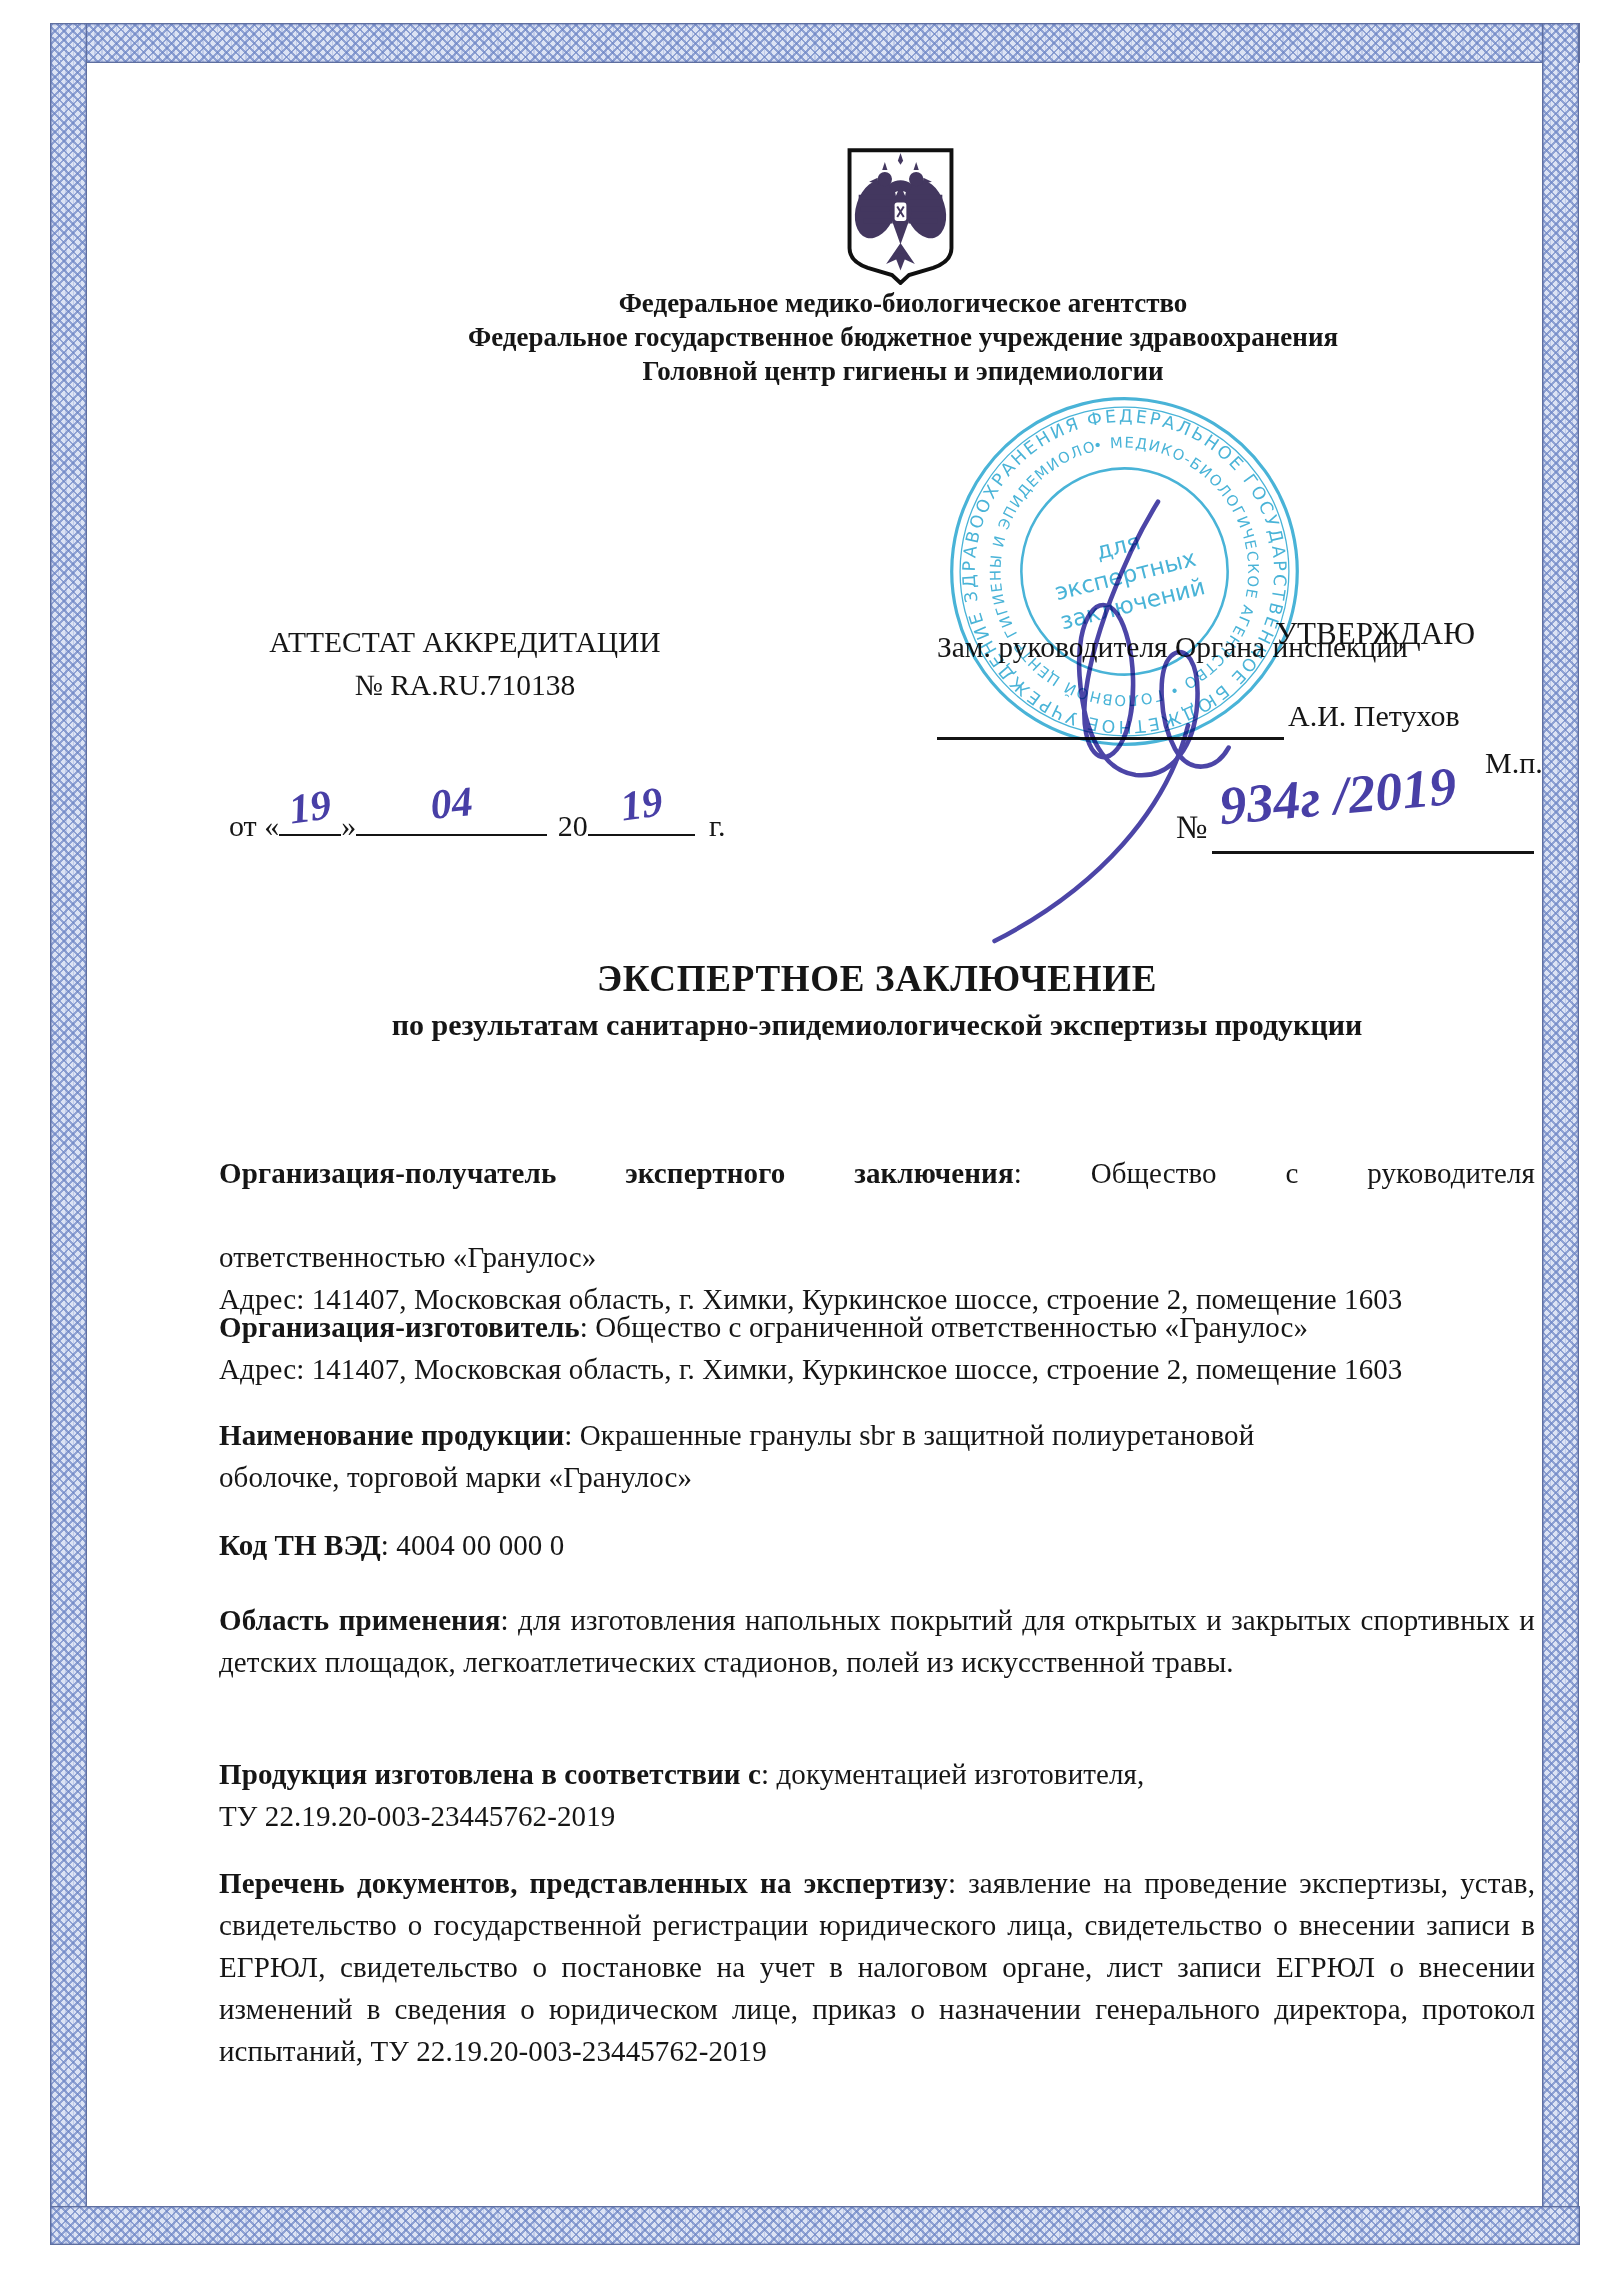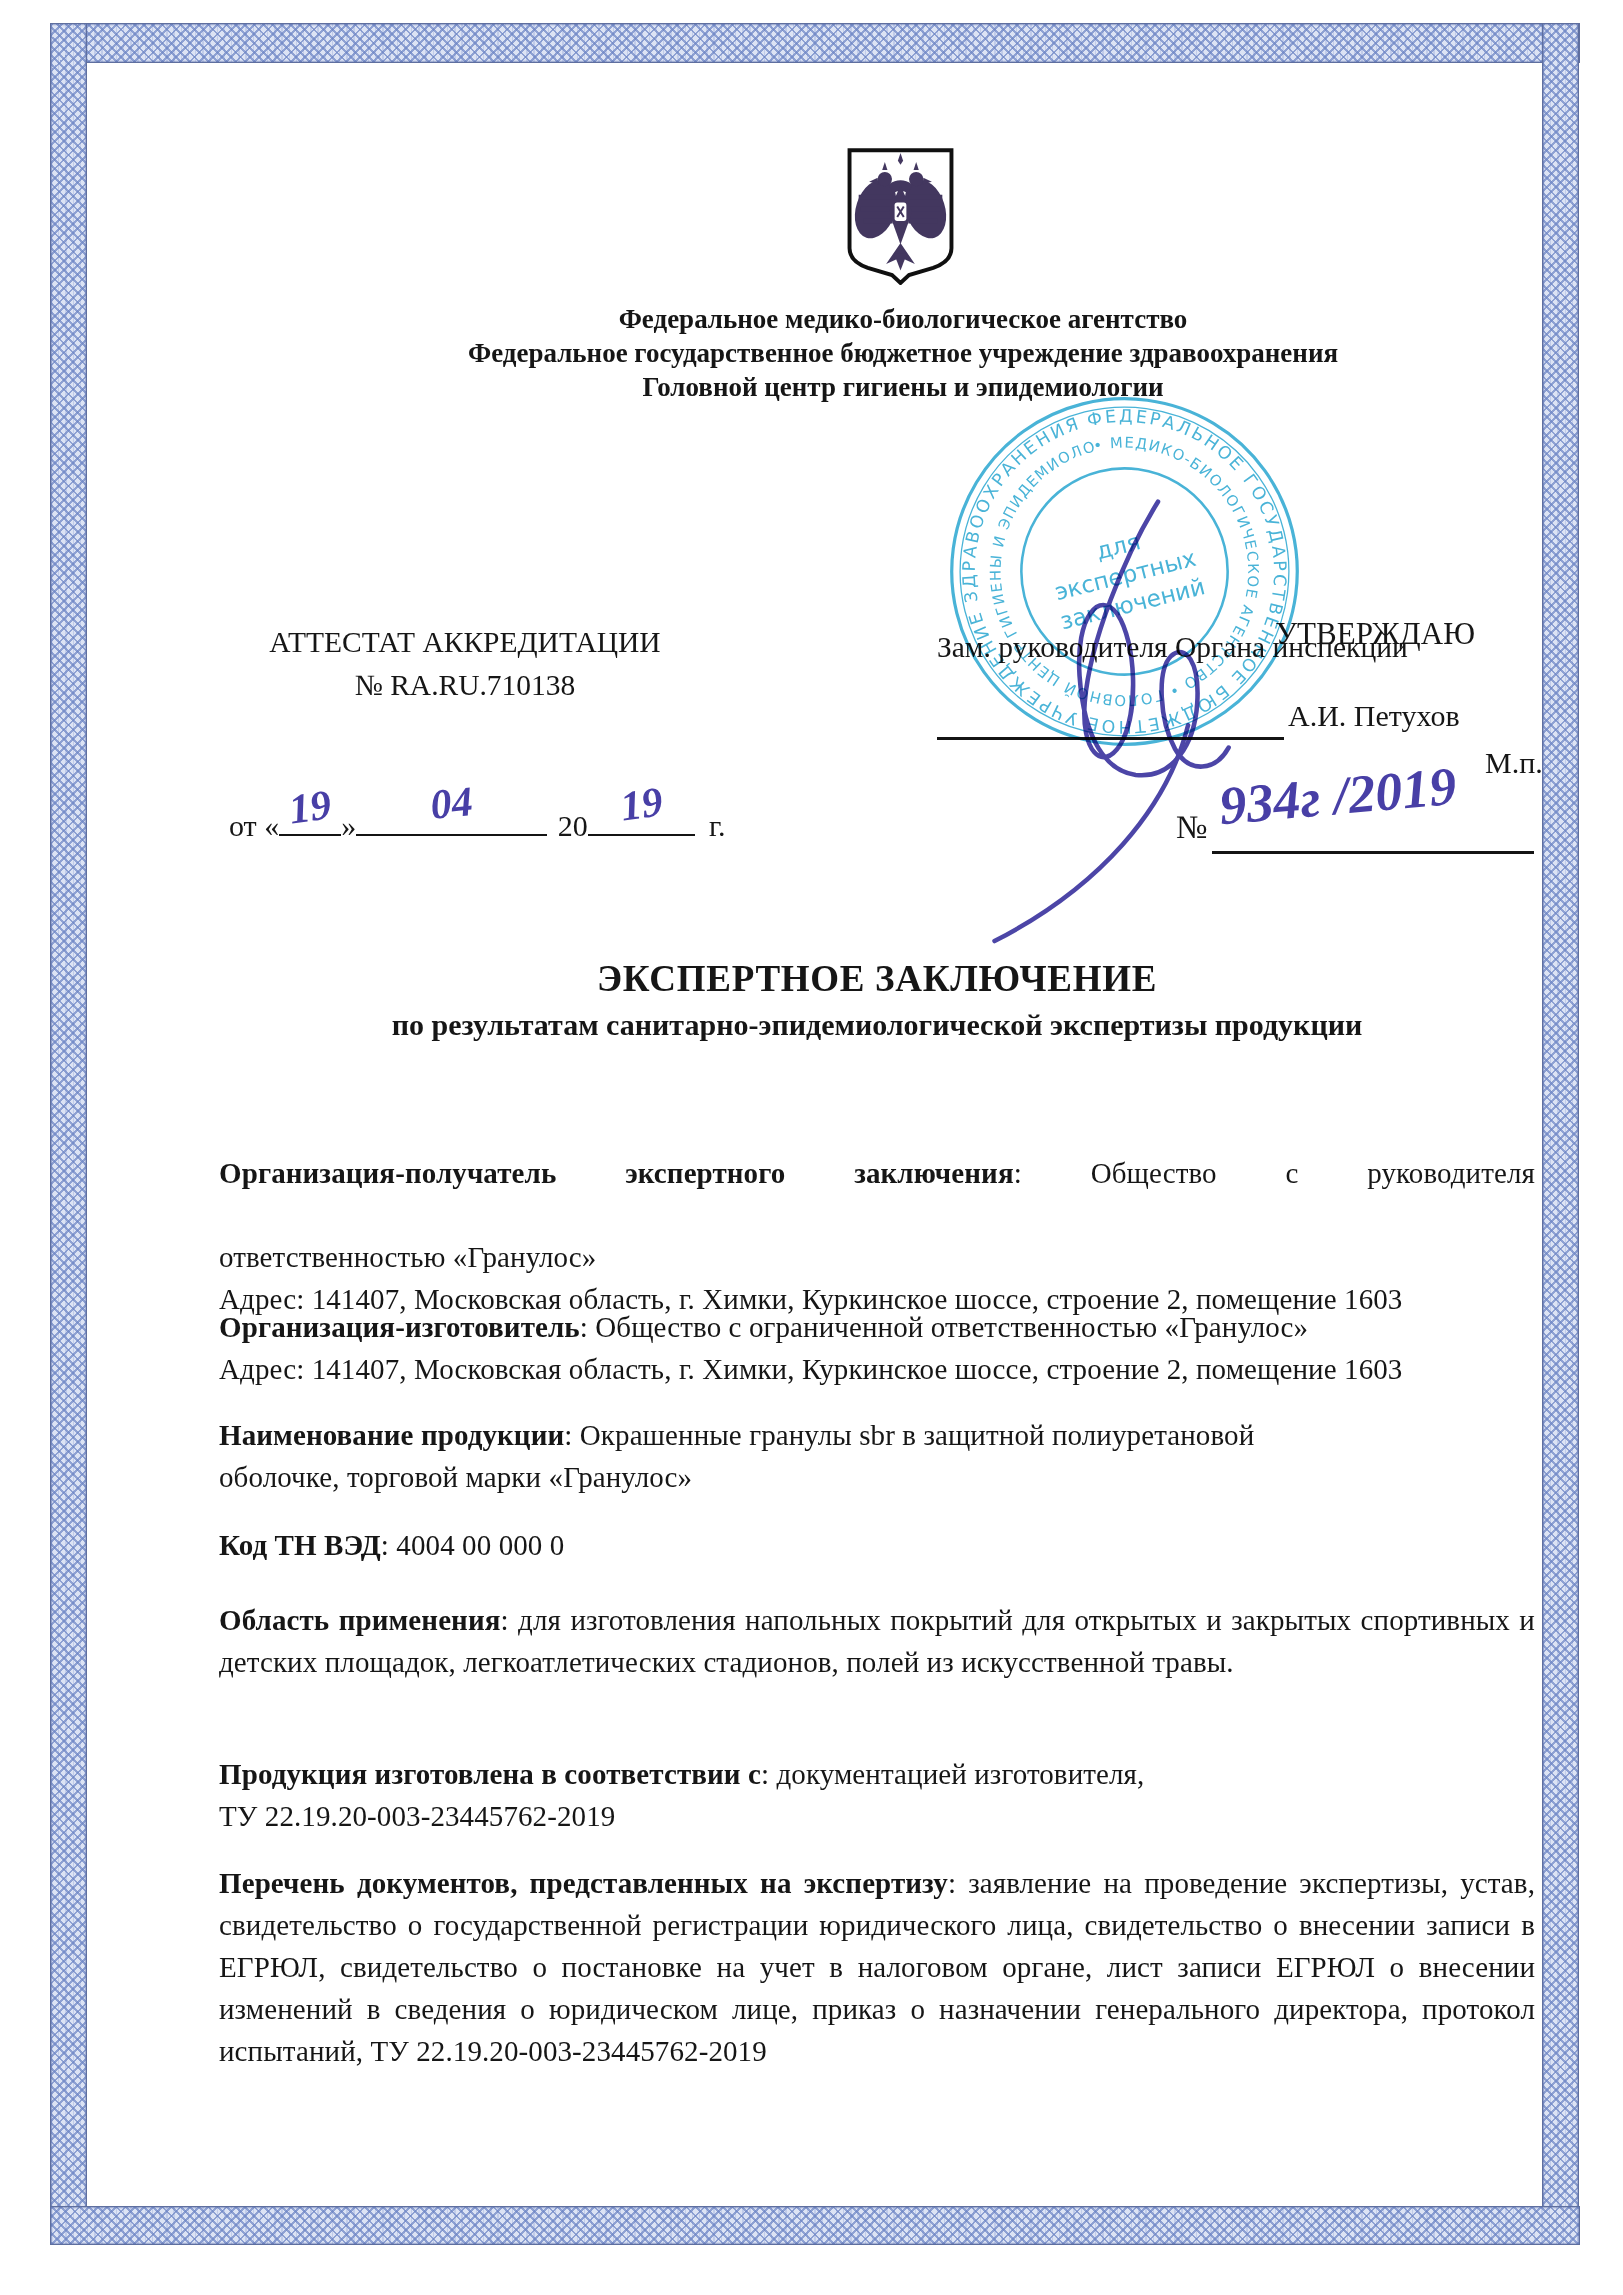--- a/index.html
+++ b/index.html
@@ -65,21 +65,21 @@
       <path d="M84 24 L88 12 L92 24 L88 30 Z"></path>
       <path d="M70 60 Q88 48 106 60 L100 74 Q88 66 76 74 Z"></path>
       <path d="M88 62 L106 102 L88 152 L70 102 Z"></path>
       <path d="M88 150 L110 182 L88 172 L66 182 Z"></path>
       <path d="M78 166 L88 192 L98 166 Z"></path>
     </g>
     <rect x="79" y="88" width="18" height="28" rx="4" fill="#ffffff"></rect>
     <path d="M83 94 L93 110 M93 94 L83 110" stroke="#43375f" stroke-width="3"></path>
   </svg>
 
-  <div class="abs center b" style="left:196px;top:302px;width:1414px;font-size:27px;line-height:34px;">
+  <div class="abs center b" style="left:196px;top:286px;width:1414px;font-size:27px;line-height:34px;">
     <div>Федеральное медико-биологическое агентство</div>
     <div>Федеральное государственное бюджетное учреждение здравоохранения</div>
     <div>Головной центр гигиены и эпидемиологии</div>
   </div>
 
 
   <div class="abs center" style="left:239px;top:621px;width:452px;font-size:29.5px;line-height:43px;">
     <div>АТТЕСТАТ АККРЕДИТАЦИИ</div>
     <div>№ RA.RU.710138</div>
   </div>

